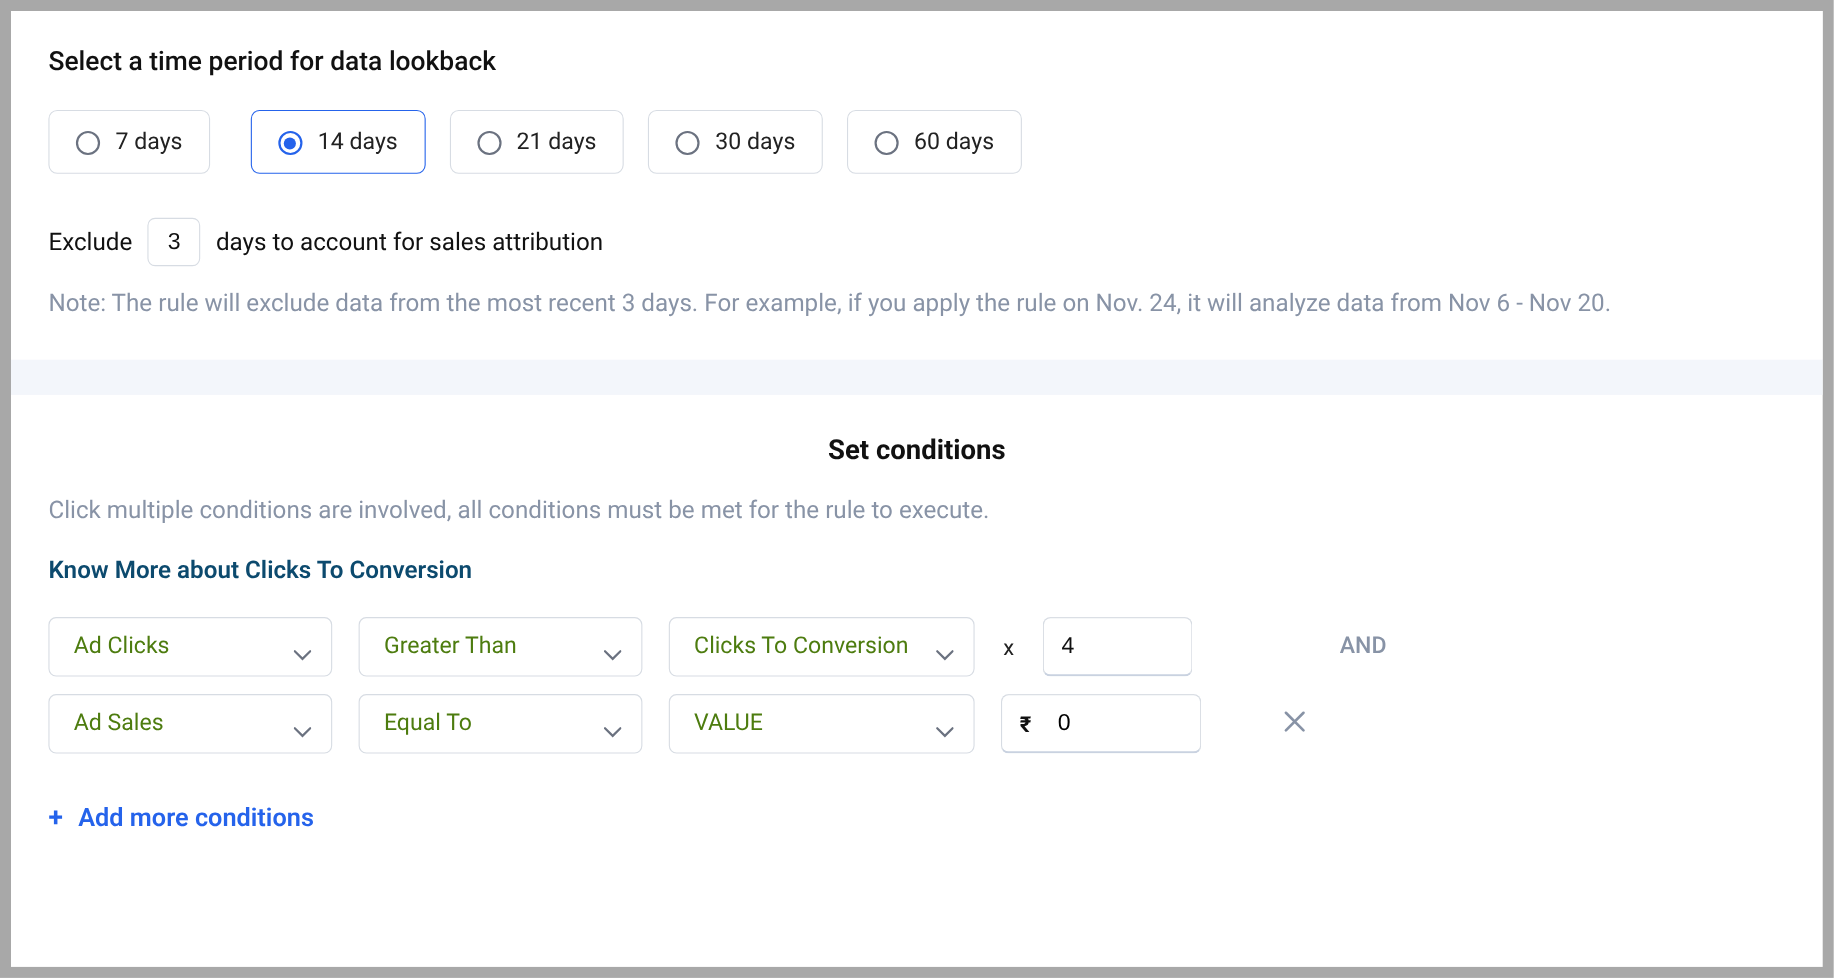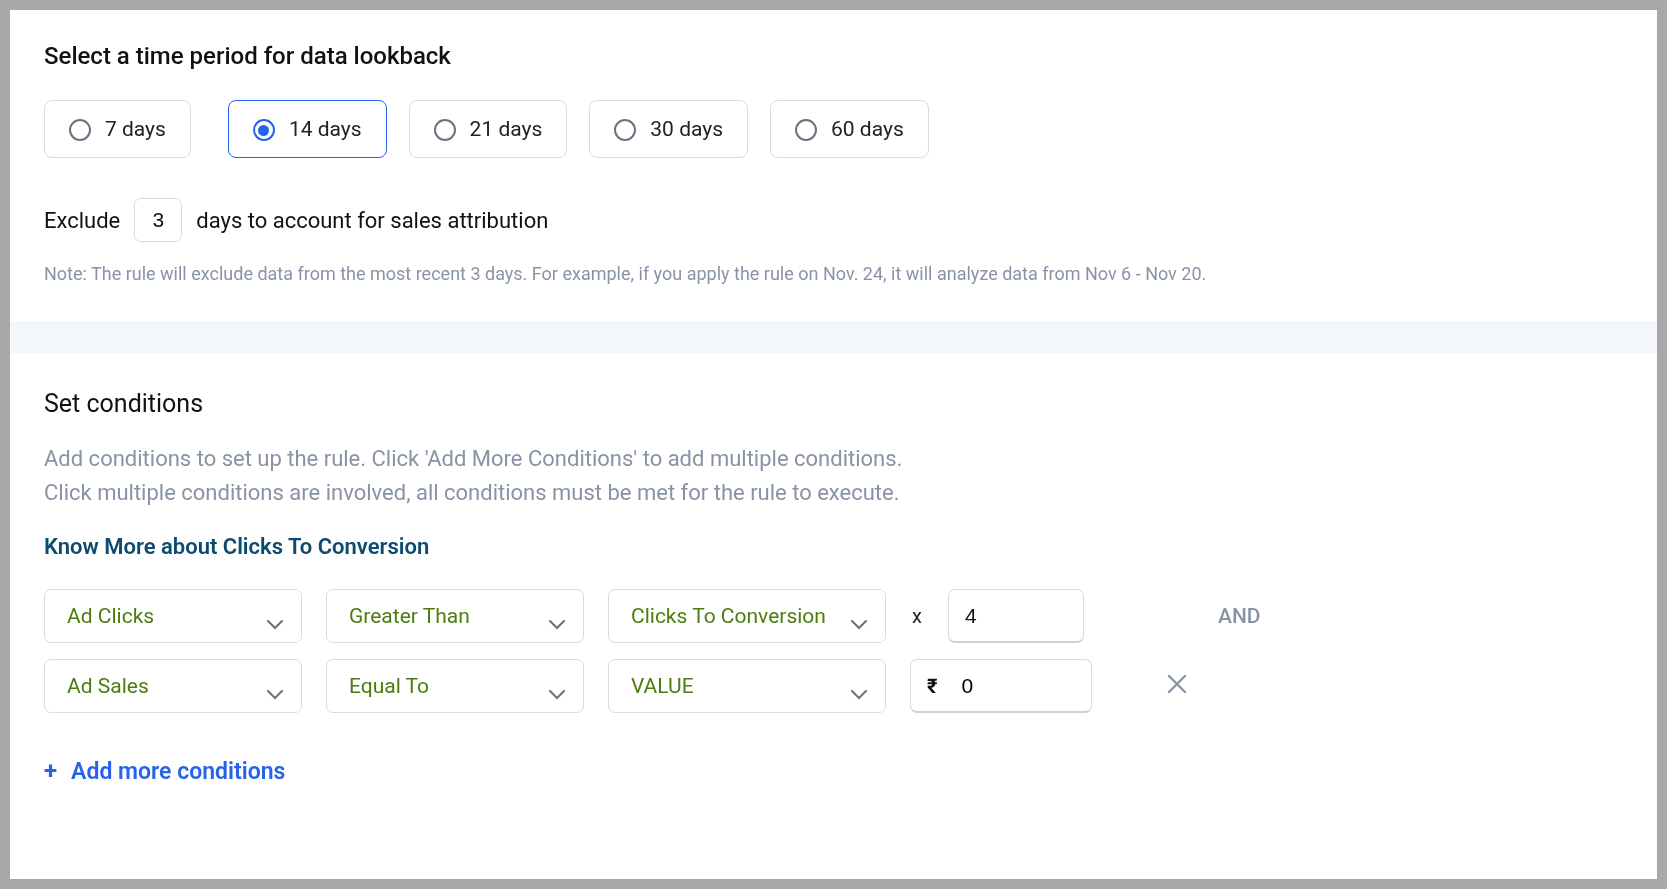--- a/index.html
+++ b/index.html
@@ -79,37 +79,38 @@
   .exclude-input {
     width: 48px;
     height: 44px;
     border: 1.5px solid #d7dce3;
     border-radius: 7px;
     text-align: center;
     font-size: 21px;
     color: #111;
   }
   .note-text {
-    font-size: 18px;
+    font-size: 22px;
     color: #8893a6;
     line-height: 1.5;
   }
   .divider-band {
     height: 32px;
     background: #f3f6fb;
     width: 100%;
   }
   .section-cond {
     padding: 36px 34px 20px 34px;
   }
   .cond-title {
     font-size: 25px;
-    font-weight: 400;
+    font-weight: 700;
     color: #111;
     margin-bottom: 24px;
+    text-align: center;
   }
   .cond-help {
     font-size: 22px;
     color: #8893a6;
     line-height: 1.55;
     margin-bottom: 24px;
   }
   .link {
     color: #0c4a6e;
     font-size: 22px;
@@ -249,21 +250,20 @@
     </div>
 
     <div class="note-text">Note: The rule will exclude data from the most recent 3 days. For example, if you apply the rule on Nov. 24, it will analyze data from Nov 6 - Nov 20.</div>
   </div>
 
   <div class="divider-band"></div>
 
   <div class="section-cond">
     <div class="cond-title">Set conditions</div>
     <div class="cond-help">
-      <div>Add conditions to set up the rule. Click 'Add More Conditions' to add multiple conditions.</div>
       <div>Click multiple conditions are involved, all conditions must be met for the rule to execute.</div>
     </div>
     <a class="link">Know More about Clicks To Conversion</a>
 
     <div class="cond-rows">
 
       <div class="cond-row">
         <div class="dd dd-metric">
           <span>Ad Clicks</span>
           <span class="chev"><svg viewBox="0 0 16 10">

